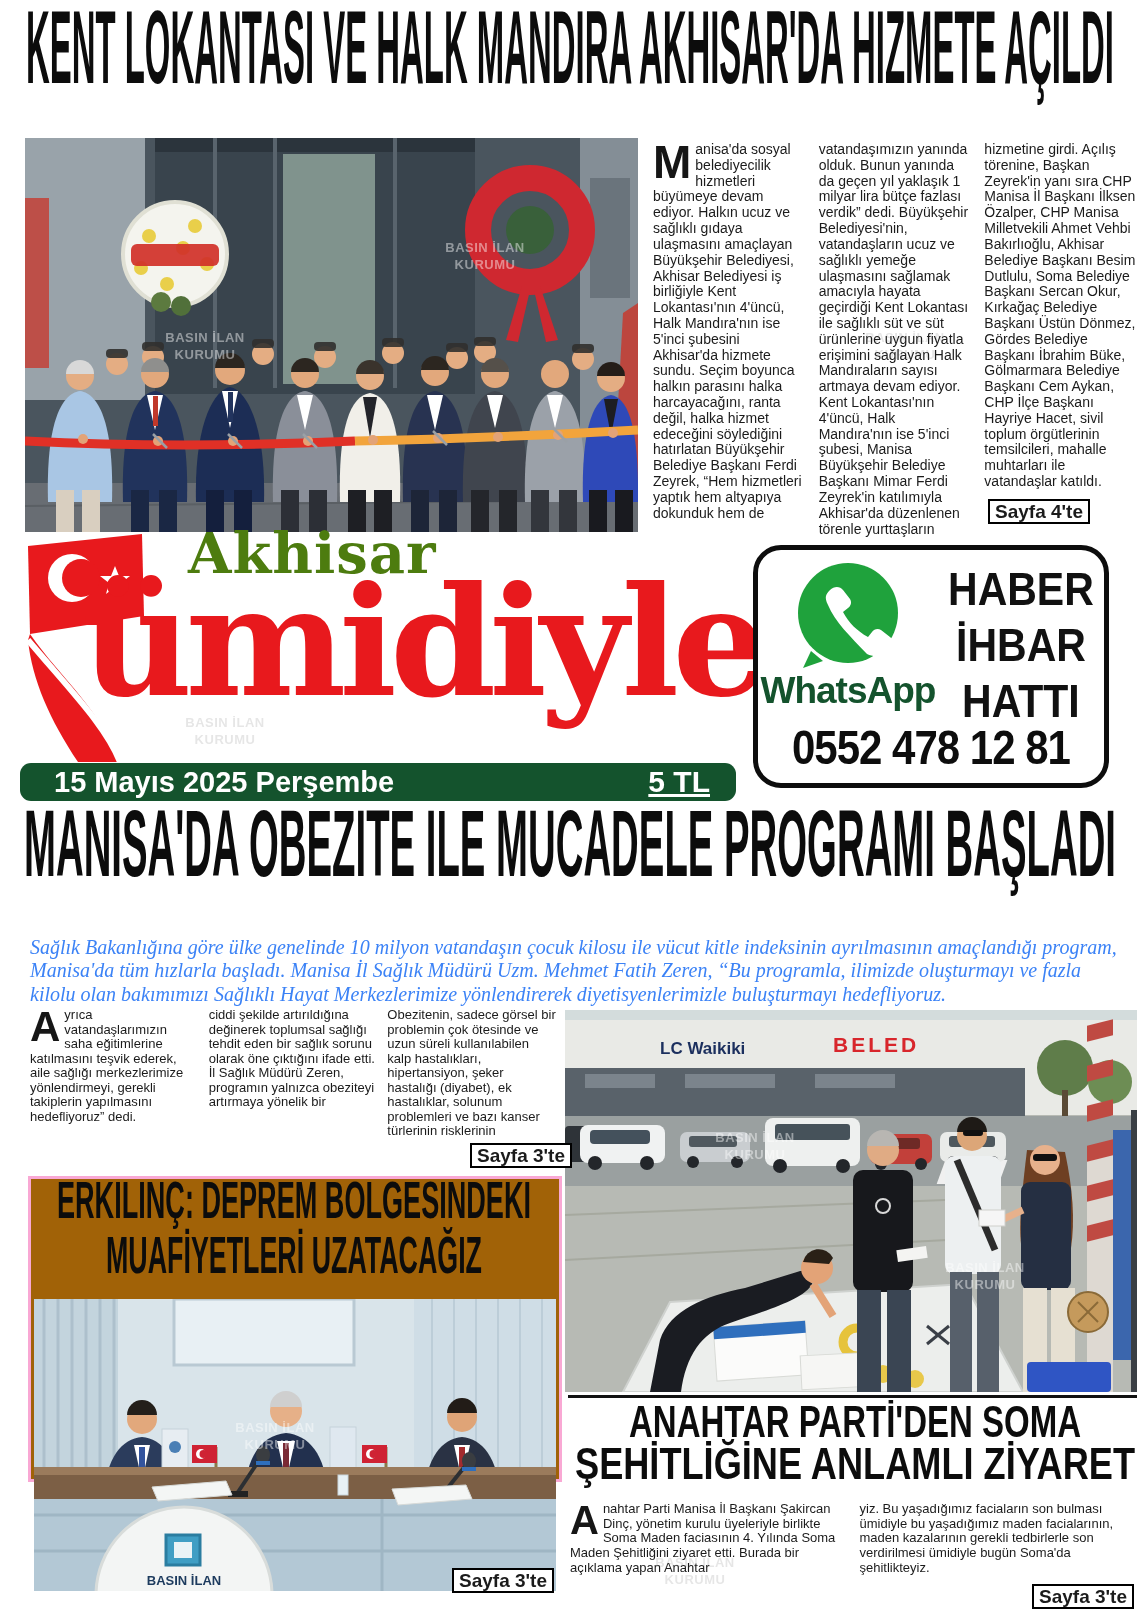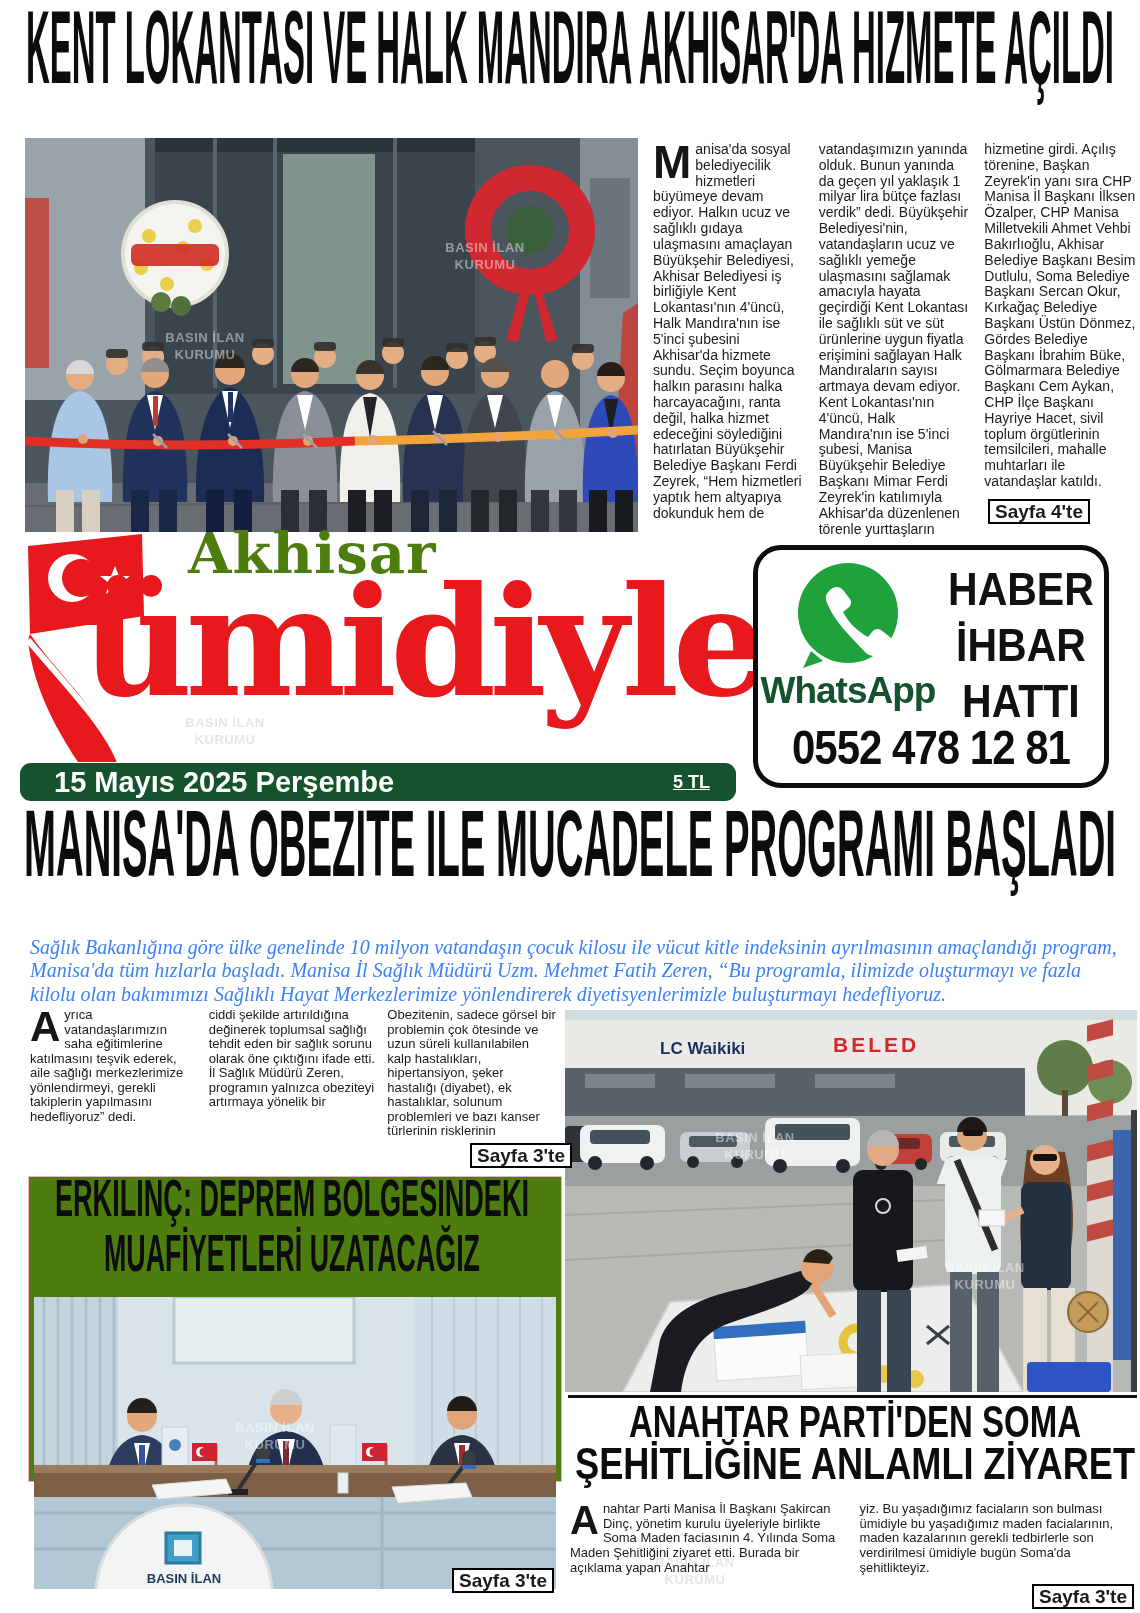--- a/index.html
+++ b/index.html
@@ -24,40 +24,40 @@
   
   .m-city{position:absolute;left:188px;top:520px;font-family:"DejaVu Serif",serif;font-weight:bold;
           font-size:56px;color:#4d7c0f;letter-spacing:1px;}
   .m-name{position:absolute;left:82px;top:566px;font-family:"DejaVu Serif",serif;font-weight:bold;
           font-size:152px;line-height:1;color:#e8191d;letter-spacing:-7px;}
 
   .datebar{position:absolute;left:20px;top:763px;width:716px;height:38px;background:#14532d;
            border-radius:11px;color:#fff;display:flex;align-items:center;justify-content:space-between;
            padding:0 26px 0 34px;box-sizing:border-box;}
   .datebar .d{font-weight:bold;font-size:29px;}
-  .datebar .p{font-weight:bold;font-size:18px;text-decoration:underline;}
+  .datebar .p{font-weight:bold;font-size:30px;text-decoration:underline;}
 
   
   .wabox{position:absolute;left:753px;top:545px;width:356px;height:243px;background:#fff;
          border:5px solid #0d0d0d;border-radius:28px;box-sizing:border-box;overflow:hidden;}
   .wabox .top{display:flex;height:168px;}
   .wabox .left{width:52%;text-align:center;}
   .wabox .left svg{display:block;margin:6px auto 0;}
   .wabox .brand{font-weight:bold;font-size:37px;letter-spacing:-1px;color:#14532d;margin-top:-4px;}
   .wabox .right{width:48%;text-align:center;font-weight:bold;font-size:41px;line-height:1.22;
                 color:#111;padding-top:10px;transform:scaleY(1.12);transform-origin:top center;}
   .wabox .phone{font-weight:bold;font-size:42px;letter-spacing:-1px;text-align:center;color:#0d0d0d;
                 transform:scaleY(1.15);transform-origin:top center;margin-top:2px;}
 
   .standfirst{position:absolute;left:30px;top:936px;width:1100px;font-family:"Liberation Serif",serif;
               font-style:italic;font-size:20px;line-height:1.17;color:#3b82f6;}
 
   
-  .ebox{position:absolute;left:28px;top:1176px;width:534px;height:306px;border:1px solid #f9a8d4;
-        background:#4d7c0f;box-sizing:border-box;}
+  .ebox{position:absolute;left:28px;top:1176px;width:534px;height:306px;border:3px solid #f9a8d4;
+        background:#a16207;box-sizing:border-box;}
 
   .rule{position:absolute;background:#111;}
 
   .wm{position:absolute;text-align:center;font-weight:bold;font-size:13px;line-height:1.3;
       letter-spacing:.5px;color:rgba(255,255,255,0.45);pointer-events:none;z-index:5;}
   .wm.gray{color:rgba(80,80,80,0.14);}
   .wm span{display:block;}
 
   .photo{position:absolute;display:block;}
 </style>

